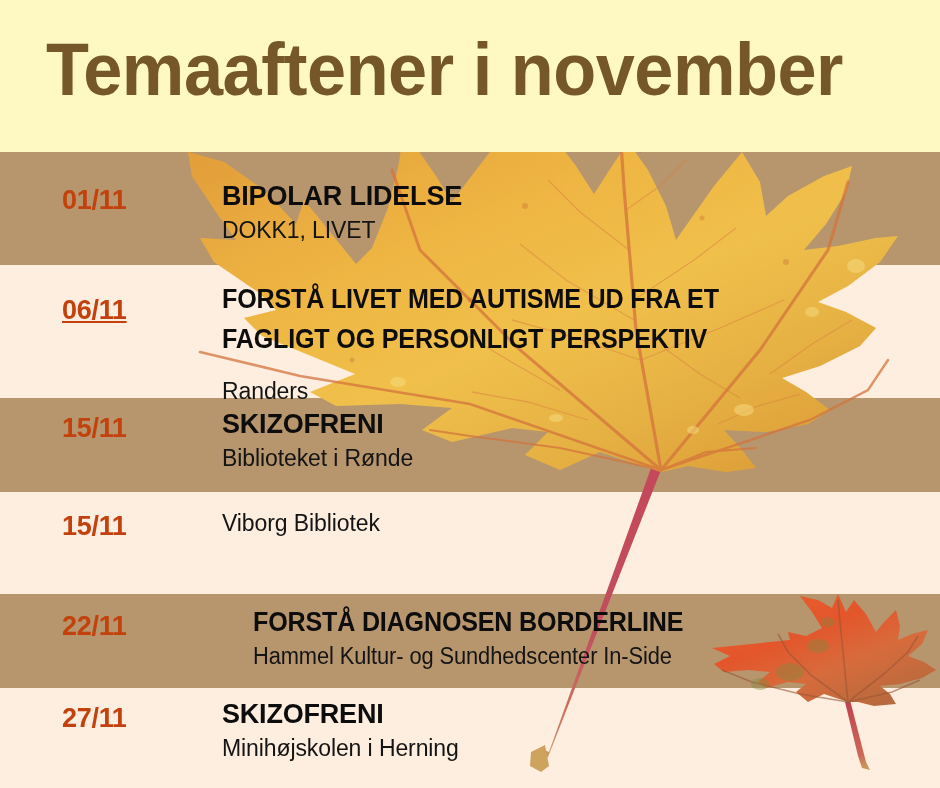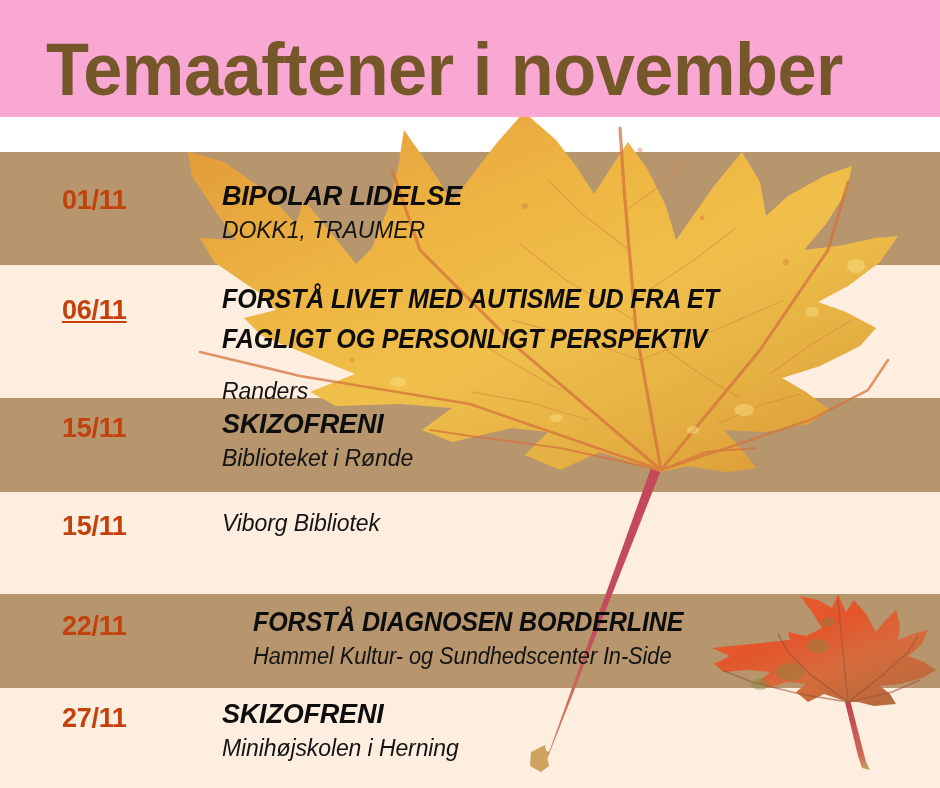--- a/index.html
+++ b/index.html
@@ -16,22 +16,22 @@
     height: 788px;
     overflow: hidden;
     background: #ffffff;
   }
 
   
   #header {
     position: absolute;
     left: 0; top: 0;
     width: 940px;
-    height: 117px;
-    background: #f9a8d4;
+    height: 152px;
+    background: #fef9c3;
     z-index: 5;
   }
   #poster-title {
     position: absolute;
     left: 46px;
     top: 24px;
     font-family: "Liberation Sans Narrow", "Liberation Sans", sans-serif;
     font-weight: bold;
     font-size: 74px;
     line-height: 92px;
@@ -87,21 +87,20 @@
     font-weight: bold;
     font-size: 27px;
     line-height: 32px;
     color: #c2410c;
     letter-spacing: -0.3px;
     white-space: nowrap;
   }
   .row-body {
     position: absolute;
     left: 222px;
-    font-style: italic;
   }
   .row-title {
     font-weight: bold;
     font-size: 27px;
     line-height: 33px;
     color: #0d0d0d;
     letter-spacing: -0.2px;
     white-space: nowrap;
   }
   .row-title.narrow {
@@ -274,21 +273,21 @@
   <div id="header">
     <div id="poster-title">Temaaftener i november</div>
   </div>
 
   <div id="rows">
 
     <div class="row" style="top:152px;height:113px;">
       <div class="row-date" style="top:32px;">01/11</div>
       <div class="row-body" style="top:28px;">
         <div class="row-title">BIPOLAR LIDELSE</div>
-        <div class="row-sub">DOKK1, TRAUMER</div>
+        <div class="row-sub">DOKK1, LIVET</div>
       </div>
     </div>
 
     <div class="row two-line" style="top:265px;height:133px;">
       <div class="row-date" style="top:29px;text-decoration:underline;">06/11</div>
       <div class="row-body" style="top:14px;">
         <div class="row-title narrow">FORSTÅ LIVET MED AUTISME UD FRA ET</div>
         <div class="row-title narrow">FAGLIGT OG PERSONLIGT PERSPEKTIV</div>
         <div class="row-sub" style="margin-top:17px;">Randers</div>
       </div>

